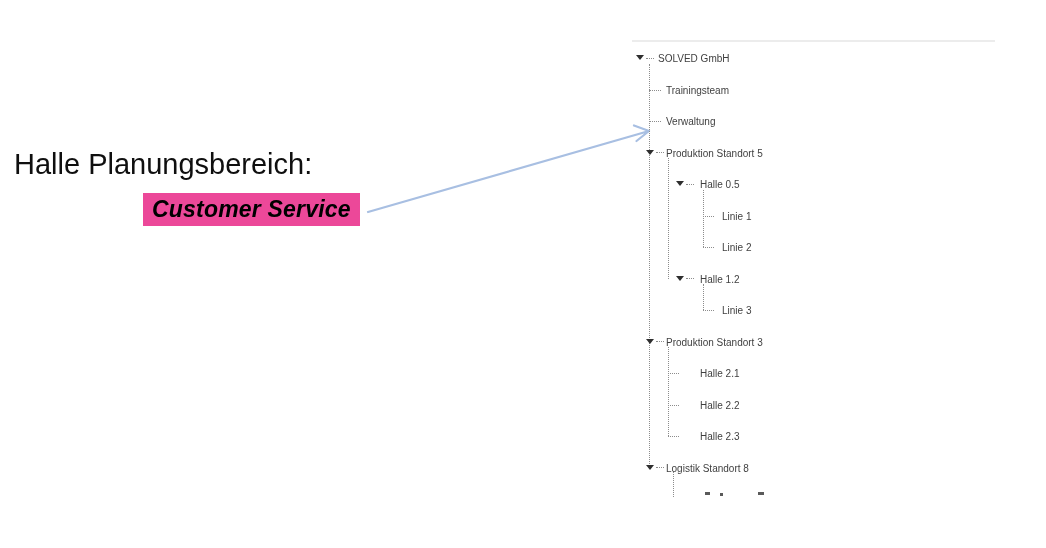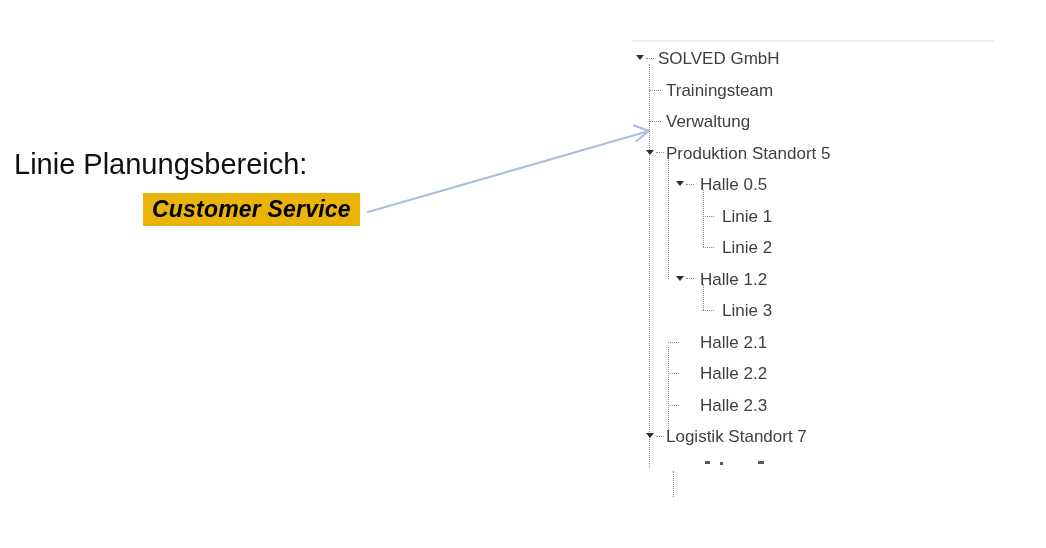--- a/index.html
+++ b/index.html
@@ -7,35 +7,35 @@
     position:relative;width:1046px;height:548px;background:#ffffff;overflow:hidden;
     font-family:"Liberation Sans","DejaVu Sans",sans-serif;
   }
   
   .heading{
     position:absolute;left:14px;top:147px;
     font-size:29px;line-height:34px;color:#0f0f0f;white-space:nowrap;
   }
   .hl-label{
     position:absolute;left:143px;top:193px;height:33px;
-    background:#eab308;padding:0 9px;
+    background:#ec4899;padding:0 9px;
     font-size:23px;line-height:33px;font-weight:bold;font-style:italic;
     color:#000;white-space:nowrap;letter-spacing:.2px;
   }
   .arrow-svg{position:absolute;left:0;top:0;width:1046px;height:548px;pointer-events:none;}
   
   .toprule{position:absolute;left:632px;top:40px;width:363px;height:0;border-top:2px solid #ececec;}
   .tree{
     position:absolute;left:630px;top:48px;width:410px;height:449px;overflow:hidden;
     color:#3f3f3f;
   }
   .vline{position:absolute;width:0;border-left:1px dotted #8c8c8c;}
   .row{position:relative;height:31.5px;}
   .lbl{
-    position:absolute;top:3px;font-size:17px;line-height:15px;color:#3f3f3f;white-space:nowrap;
+    position:absolute;top:3px;font-size:10px;line-height:15px;color:#3f3f3f;white-space:nowrap;
   }
   .l0{left:28px;} .l1{left:36px;} .l2{left:70px;} .l3{left:92px;}
   .stub{position:absolute;top:10px;height:0;border-top:1px dotted #8c8c8c;}
   .s1{left:19px;width:12px;} .s2{left:38px;width:11px;} .s3{left:73px;width:11px;}
   .tgl{position:absolute;top:4px;width:9px;height:12px;cursor:pointer;}
   .tgl::before{
     content:'';position:absolute;left:0;top:3px;width:0;height:0;
     border-left:4.5px solid transparent;border-right:4.5px solid transparent;
     border-top:5.5px solid #2e2e2e;
   }
@@ -43,21 +43,21 @@
   .t0{left:6px;} .t1{left:16px;} .t2{left:46px;}
   
   .frag{position:absolute;top:3px;height:3px;background:#5a5a5a;}
   .f1{left:75px;width:5px;} .f2{left:90px;width:3px;top:4px;} .f3{left:128px;width:6px;}
 </style>
 </head>
 <body>
 
 <div class="canvas">
 
-  <div class="heading">Linie Planungsbereich:</div>
+  <div class="heading">Halle Planungsbereich:</div>
   <div class="hl-label">Customer Service</div>
 
   <svg class="arrow-svg" viewBox="0 0 1046 548">
     <path d="M368,212 L649,131 M634,125.5 L649,131 L636.5,141" fill="none" stroke="#a8bfe2" stroke-width="2.2" stroke-linecap="round" stroke-linejoin="round"></path>
   </svg>
 
   <div class="toprule"></div>
 
   <div class="tree">
 
@@ -106,39 +106,43 @@
     <div class="row">
       <span class="tgl t2"></span>
       <span class="lbl l2">Halle 1.2</span>
     </div>
 
     <div class="row">
       <span class="stub s3"></span>
       <span class="lbl l3">Linie 3</span>
     </div>
 
+    <div class="row">
+      <span class="tgl t1"></span>
+      <span class="lbl l1">Produktion Standort 3</span>
+    </div>
 
     <div class="row">
       <span class="stub s2"></span>
       <span class="lbl l2">Halle 2.1</span>
     </div>
 
     <div class="row">
       <span class="stub s2"></span>
       <span class="lbl l2">Halle 2.2</span>
     </div>
 
     <div class="row">
       <span class="stub s2"></span>
       <span class="lbl l2">Halle 2.3</span>
     </div>
 
     <div class="row">
       <span class="tgl t1"></span>
-      <span class="lbl l1">Logistik Standort 7</span>
+      <span class="lbl l1">Logistik Standort 8</span>
     </div>
 
     <div class="row">
       <span class="frag f1"></span>
       <span class="frag f2"></span>
       <span class="frag f3"></span>
     </div>
 
   </div>
 </div>

